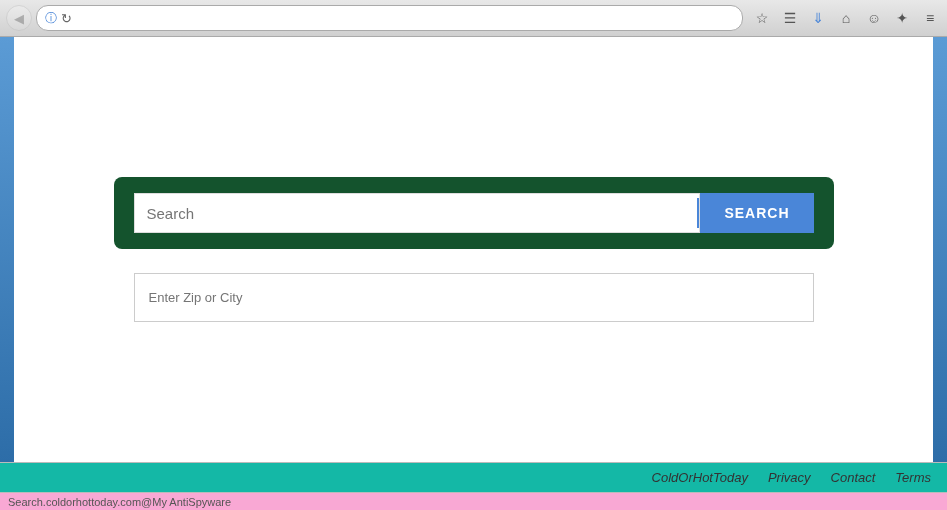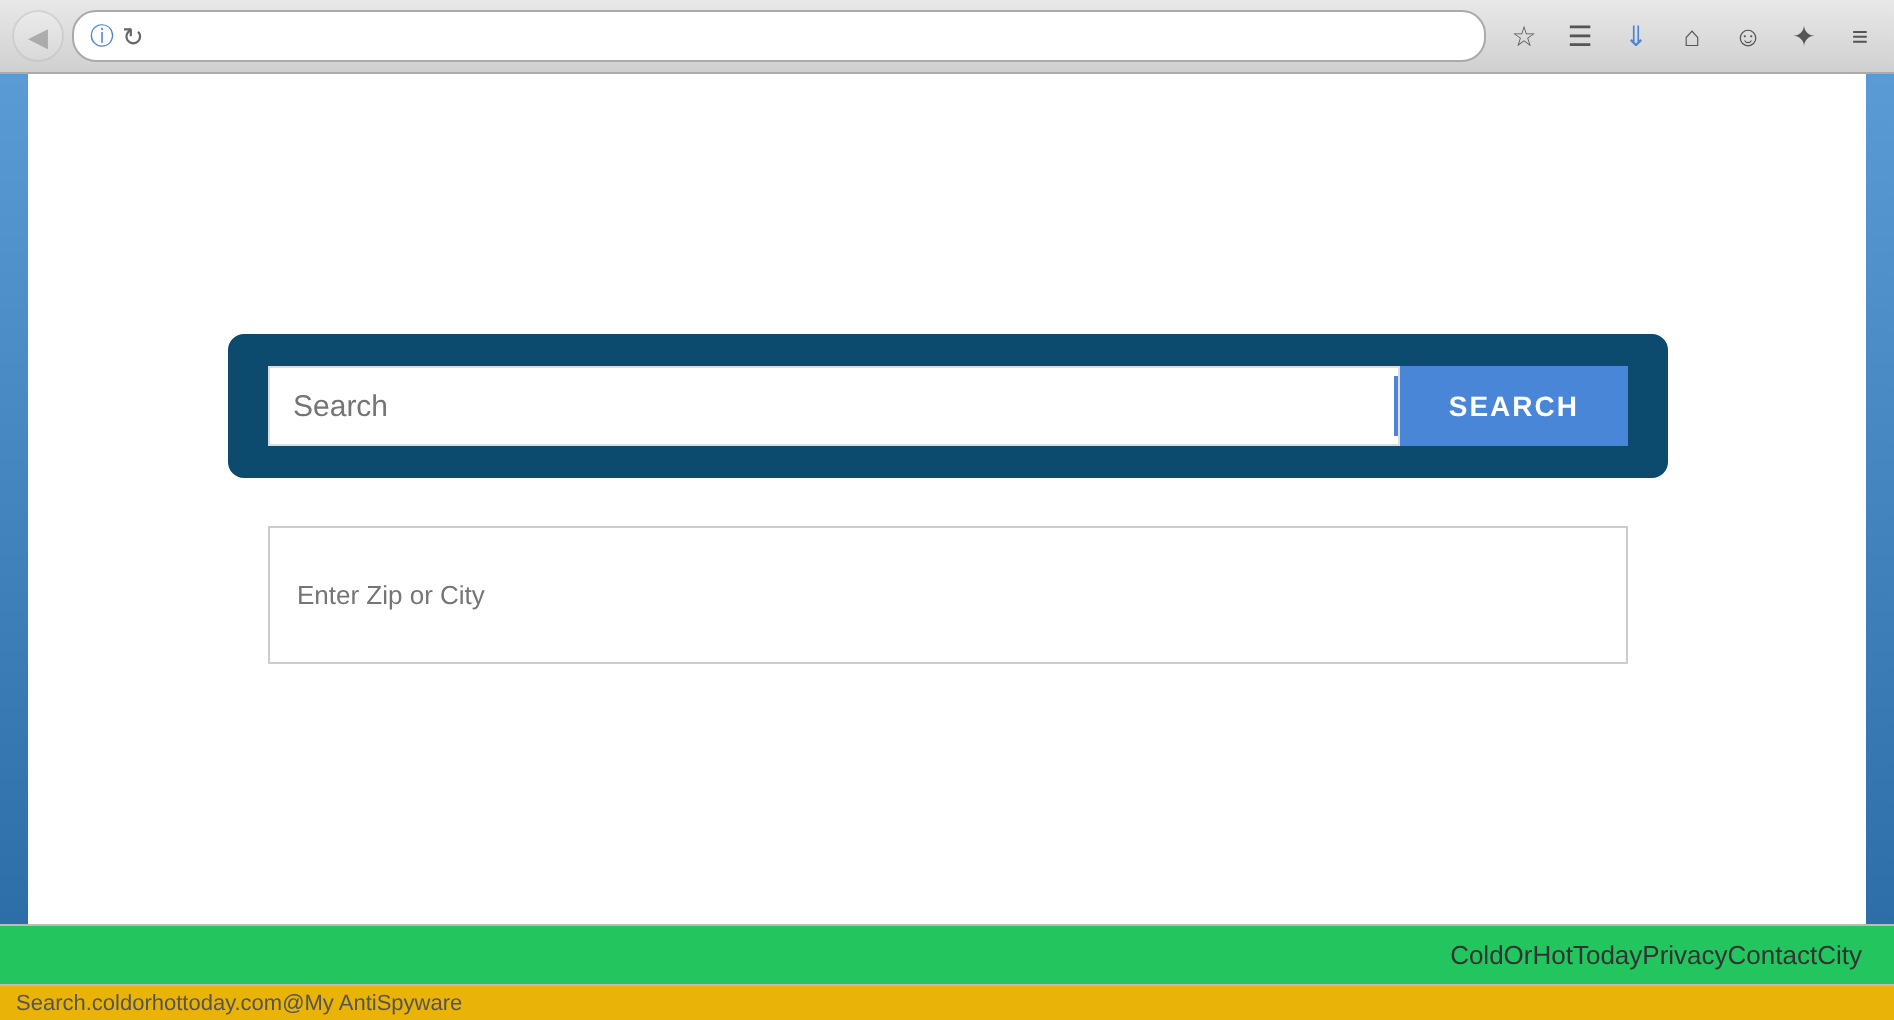--- a/index.html
+++ b/index.html
@@ -101,21 +101,21 @@
       display: flex;
       flex-direction: column;
       align-items: center;
       gap: 24px;
       position: relative;
       z-index: 1;
     }
 
     
     .search-box-container {
-      background: #0c4a6e;
+      background: #14532d;
       border-radius: 8px;
       padding: 16px 20px;
       display: flex;
       align-items: center;
       width: 720px;
     }
 
     .search-input-wrapper {
       flex: 1;
       background: white;
@@ -155,48 +155,50 @@
     }
 
     
     .zip-input-wrapper {
       width: 680px;
     }
 
     .zip-input {
       width: 100%;
       border: 1px solid #ccc;
-      padding: 26px 14px;
+      padding: 16px 14px;
       font-size: 13px;
       color: #999;
       outline: none;
       border-radius: 0;
     }
 
     
     .footer {
-      background: #22c55e;
+      background: #14b8a6;
       height: 30px;
       display: flex;
       align-items: center;
       justify-content: flex-end;
       padding: 0 16px;
+      gap: 20px;
       border-top: 1px solid #bbb;
       position: relative;
       flex-shrink: 0;
+      font-style: italic;
     }
 
     .footer-link {
       font-size: 13px;
       color: #333;
       cursor: pointer;
     }
 
     .status-bar {
-      background: #eab308;
+      background: #f9a8d4;
       height: 18px;
       display: flex;
       align-items: center;
       padding: 0 8px;
       border-top: 1px solid #bbb;
       flex-shrink: 0;
     }
 
     .status-text {
       font-size: 11px;
@@ -248,18 +250,18 @@
       <input class="zip-input" type="text" placeholder="Enter Zip or City" style="">
     </div>
 
   </div>
 </div>
 
 <div class="footer">
   <span class="footer-link">ColdOrHotToday</span>
   <span class="footer-link">Privacy</span>
   <span class="footer-link">Contact</span>
-  <span class="footer-link">City</span>
+  <span class="footer-link">Terms</span>
 </div>
 
 <div class="status-bar">
   <span class="status-text">Search.coldorhottoday.com@My AntiSpyware</span>
 </div>
 
 </body></html>

